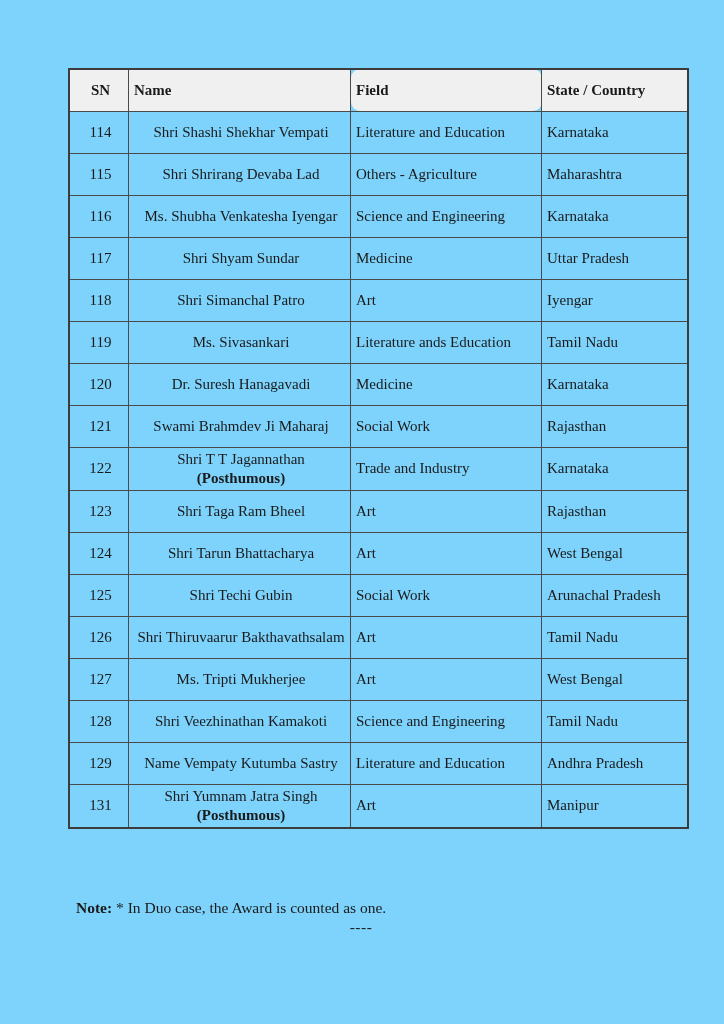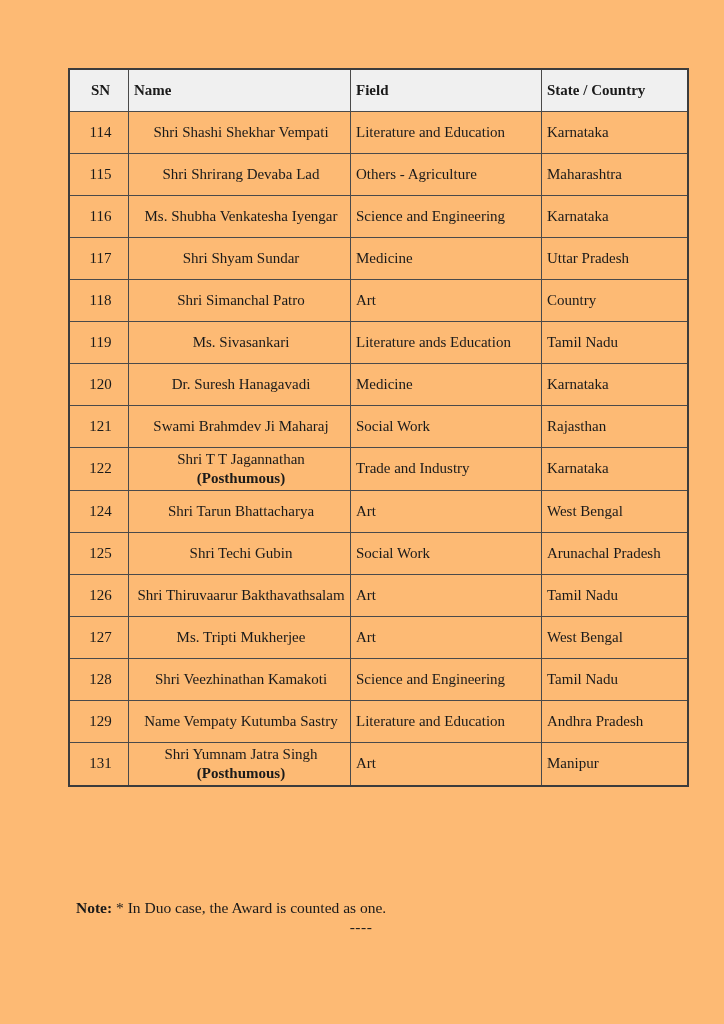--- a/index.html
+++ b/index.html
@@ -4,21 +4,21 @@
 <style>
   html, body {
     margin: 0;
     padding: 0;
     background: #ffffff;
   }
   .page {
     position: relative;
     width: 724px;
     height: 1024px;
-    background: #fdba74;
+    background: #7dd3fc;
     font-family: "Liberation Serif", "DejaVu Serif", serif;
     color: #1a1a1a;
     overflow: hidden;
   }
   table.awards-table {
     position: absolute;
     left: 68px;
     top: 68px;
     width: 586px;
     border-collapse: collapse;
@@ -35,21 +35,21 @@
   }
   .awards-table thead tr { height: 42px; }
   .awards-table tbody tr { height: 42px; padding-left: 40px; }
   .awards-table th {
     background: #f0f0f0;
     font-weight: bold;
     text-align: left;
   }
   .col-sn    { width: 51px;  text-align: center; padding-left: 2px; }
   .col-name  { width: 214px; text-align: center; }
-  .col-field { width: 183px; }
+  .col-field { width: 183px; border-radius: 9px; }
   .col-state { width: 138px; }
   th.col-sn  { text-align: center; }
   .posthumous {
     display: block;
     font-weight: bold;
   }
   .note {
     position: absolute;
     left: 76px;
     top: 898px;
@@ -122,21 +122,21 @@
       <td class="col-state cell-state">Uttar Pradesh</td>
     </tr>
 
     <tr>
       <td class="col-sn cell-sn">118</td>
       <td class="col-name">
         <span class="name-text">Shri Simanchal Patro</span>
         
       </td>
       <td class="col-field cell-field">Art</td>
-      <td class="col-state cell-state">Country</td>
+      <td class="col-state cell-state">Iyengar</td>
     </tr>
 
     <tr>
       <td class="col-sn cell-sn">119</td>
       <td class="col-name">
         <span class="name-text">Ms. Sivasankari</span>
         
       </td>
       <td class="col-field cell-field">Literature ands Education</td>
       <td class="col-state cell-state">Tamil Nadu</td>
@@ -165,20 +165,29 @@
     <tr>
       <td class="col-sn cell-sn">122</td>
       <td class="col-name">
         <span class="name-text">Shri T T Jagannathan</span>
         <span class="posthumous">(Posthumous)</span>
       </td>
       <td class="col-field cell-field">Trade and Industry</td>
       <td class="col-state cell-state">Karnataka</td>
     </tr>
 
+    <tr>
+      <td class="col-sn cell-sn">123</td>
+      <td class="col-name">
+        <span class="name-text">Shri Taga Ram Bheel</span>
+        
+      </td>
+      <td class="col-field cell-field">Art</td>
+      <td class="col-state cell-state">Rajasthan</td>
+    </tr>
 
     <tr>
       <td class="col-sn cell-sn">124</td>
       <td class="col-name">
         <span class="name-text">Shri Tarun Bhattacharya</span>
         
       </td>
       <td class="col-field cell-field">Art</td>
       <td class="col-state cell-state">West Bengal</td>
     </tr>

